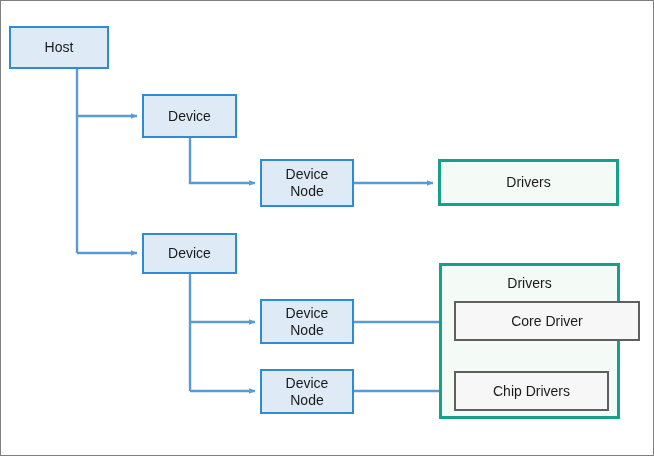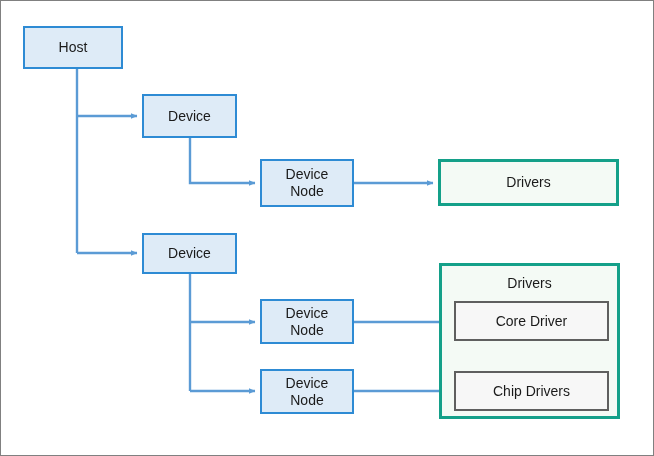--- a/index.html
+++ b/index.html
@@ -103,21 +103,21 @@
 
     <path d="M189,321 L254,321" fill="none" stroke="#5b9bd5" stroke-width="2.4" marker-end="url(#arrow)"></path>
 
     <path d="M189,390 L254,390" fill="none" stroke="#5b9bd5" stroke-width="2.4" marker-end="url(#arrow)"></path>
 
     <path d="M353,321 L448,321" fill="none" stroke="#5b9bd5" stroke-width="2.4" marker-end="url(#arrow)"></path>
 
     <path d="M353,390 L448,390" fill="none" stroke="#5b9bd5" stroke-width="2.4" marker-end="url(#arrow)"></path>
   </svg>
 
-  <div class="node node-blue" style="left:22px; top:25px; width:100px; height:43px;">
+  <div class="node node-blue" style="left:8px; top:25px; width:100px; height:43px;">
     <span>Host</span>
   </div>
 
   <div class="node node-blue" style="left:141px; top:93px; width:95px; height:44px;">
     <span>Device</span>
   </div>
 
   <div class="node node-blue" style="left:141px; top:232px; width:95px; height:41px;">
     <span>Device</span>
   </div>
@@ -138,21 +138,21 @@
   </div>
 
   <div class="node node-green" style="left:437px; top:158px; width:181px; height:47px;">
     <span>Drivers</span>
   </div>
 
   <div class="group-green" style="left:438px; top:262px; width:181px; height:156px;">
     <div class="group-title" style="top:9px;">Drivers</div>
   </div>
 
-  <div class="node-gray" style="left:453px; top:300px; width:155px; height:40px;">
+  <div class="node-gray" style="left:453px; top:300px; width:186px; height:40px;">
     <span>Core Driver</span>
   </div>
 
   <div class="node-gray" style="left:453px; top:370px; width:155px; height:40px;">
     <span>Chip Drivers</span>
   </div>
 
 </div>
 
 </body></html>

